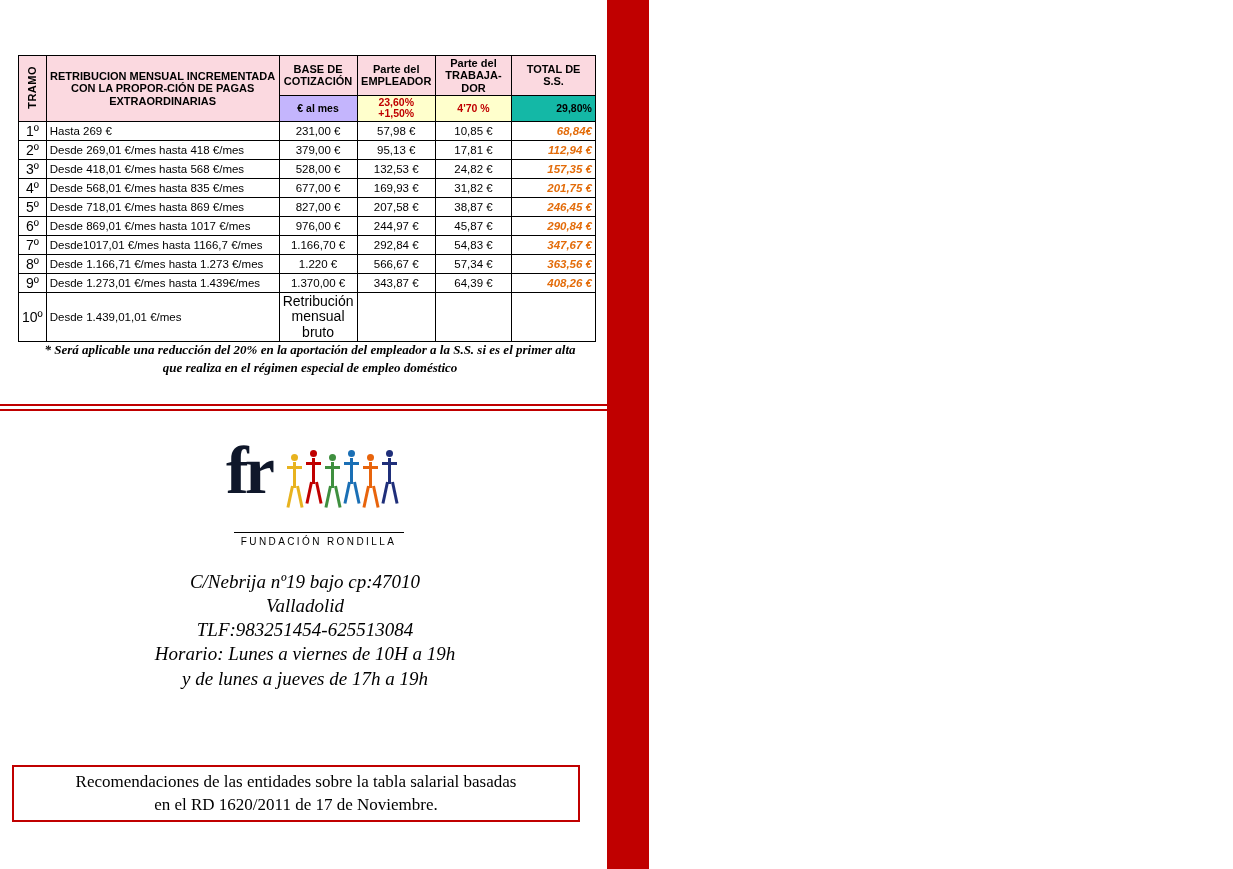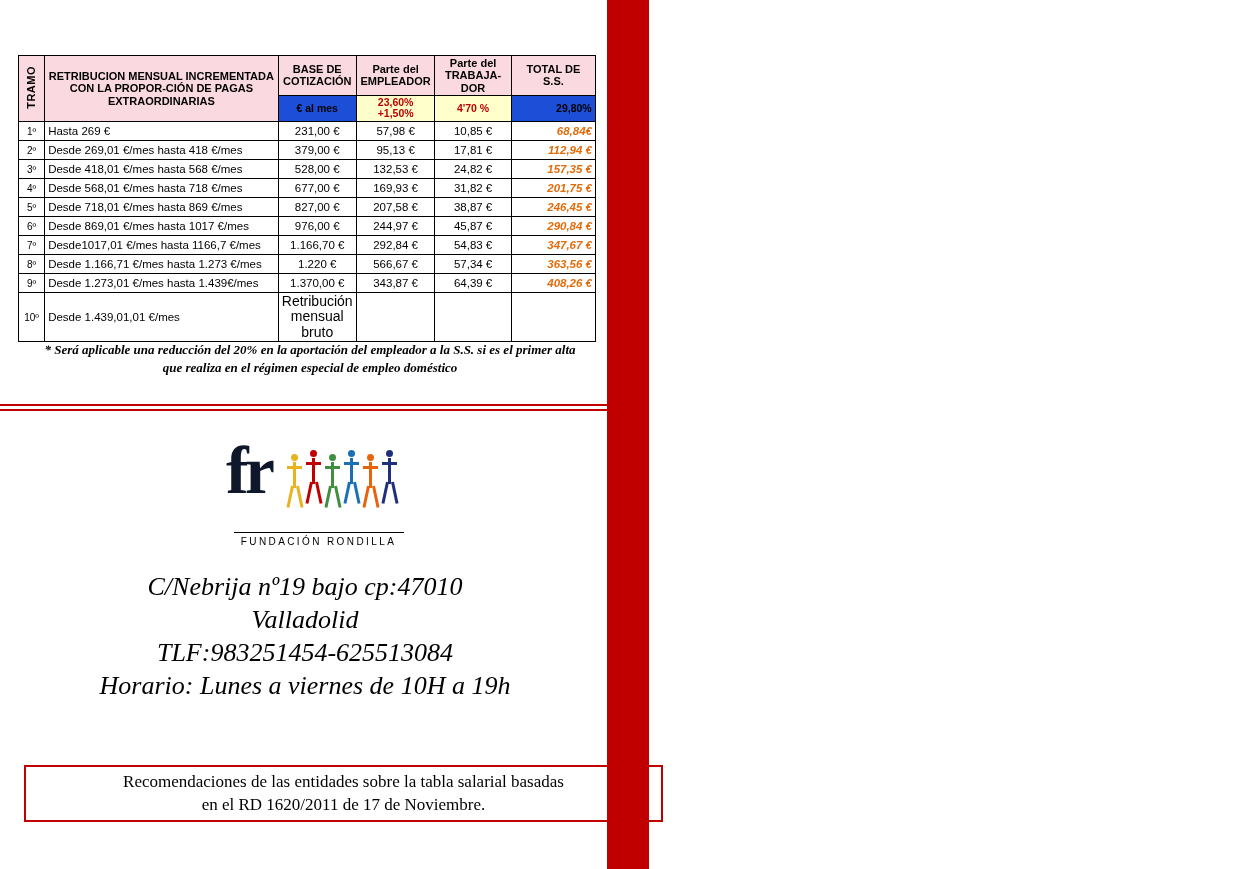--- a/index.html
+++ b/index.html
@@ -23,24 +23,24 @@
   table.sal { border-collapse:collapse; width:578px; font-size:11.5px; color:#000; }
   table.sal td, table.sal th { border:1px solid #000; padding:1px 3px; vertical-align:middle; }
   .hdr { background:#fbd9e0; text-align:center; font-weight:bold; font-size:11px; line-height:1.12; }
   .hdr-tramo { width:26px; }
   .tramo-vert {
     writing-mode:vertical-rl; transform:rotate(180deg);
     font-weight:bold; font-size:11px; letter-spacing:.5px;
     display:inline-block; line-height:1;
   }
   .sub { background:#ffffcc; text-align:center; font-weight:bold; font-size:10.5px; color:#c00000; line-height:1.1; }
-  .sub.plain { background:#1d4ed8; color:#000; }
-  .sub.total { background:#1d4ed8; color:#000;padding-left:44px; }
+  .sub.plain { background:#c4b5fd; color:#000; }
+  .sub.total { background:#14b8a6; color:#000;padding-left:44px; }
   .c-num { text-align:center; font-size:11.5px; }
-  .c-tramo { text-align:center; font-size:10px; width:26px; }
+  .c-tramo { text-align:center; font-size:14px; width:26px; }
   .c-desc { text-align:left; font-size:11.5px; padding-left:4px;margin-top:13px; }
   .c-total { text-align:right; font-size:11.5px; font-style:italic; font-weight:bold; color:#e36c0a; }
   .c-retrib { text-align:center; font-size:14px; line-height:1.1; }
   .row-h { height:19px; }
 
   .w-tramo{width:26px;} .w-desc{width:232px;} .w-base{width:76px;}
   .w-emp{width:78px;} .w-trab{width:76px;} .w-tot{width:72px;}
 
   .footnote {
     position:absolute; left:40px; top:341px; width:540px;
@@ -64,26 +64,26 @@
   .fig .legR { position:absolute; left:7.5px; top:32px; width:3px; height:22px; transform:rotate(-12deg); transform-origin:top center;}
   .fr-caption {
     position:absolute; left:0; top:104px; width:185px; text-align:center;
     font-family:"Liberation Sans", sans-serif; font-size:10px; letter-spacing:2.4px;
     color:#000; font-weight:normal;
   }
   .fr-rule { position:absolute; left:8px; top:100px; width:170px; height:1px; background:#000; }
 
   .contact {
     position:absolute; left:60px; top:570px; width:490px; text-align:center;
-    font-family:"Liberation Serif", serif; font-style:italic; font-size:26px;
+    font-family:"Liberation Serif", serif; font-style:italic; font-size:19px;
     line-height:1.27; color:#000;
   }
 
   .recobox {
-    position:absolute; left:24px; top:765px; width:639px; height:57px;
+    position:absolute; left:12px; top:765px; width:568px; height:57px;
     border:2px solid #c00000; display:flex; align-items:center; justify-content:center;
   }
   .recobox .t {
     font-family:"Liberation Serif", serif; font-size:17px; color:#000; text-align:center; line-height:1.3;
   }
 </style>
 </head>
 <body>
 
 <div class="page">
@@ -130,21 +130,21 @@
             <tr class="row-h">
               <td class="c-tramo w-tramo">3º</td>
               <td class="c-desc w-desc">Desde 418,01 €/mes hasta 568 €/mes</td>
               <td class="c-num w-base">528,00 €</td>
               <td class="c-num w-emp">132,53 €</td>
               <td class="c-num w-trab">24,82 €</td>
               <td class="c-total w-tot">157,35 €</td>
             </tr>
             <tr class="row-h">
               <td class="c-tramo w-tramo">4º</td>
-              <td class="c-desc w-desc">Desde 568,01 €/mes hasta 718 €/mes</td>
+              <td class="c-desc w-desc">Desde 568,01 €/mes hasta 835 €/mes</td>
               <td class="c-num w-base">677,00 €</td>
               <td class="c-num w-emp">169,93 €</td>
               <td class="c-num w-trab">31,82 €</td>
               <td class="c-total w-tot">201,75 €</td>
             </tr>
             <tr class="row-h">
               <td class="c-tramo w-tramo">5º</td>
               <td class="c-desc w-desc">Desde 718,01 €/mes hasta 869 €/mes</td>
               <td class="c-num w-base">827,00 €</td>
               <td class="c-num w-emp">207,58 €</td>
@@ -248,20 +248,21 @@
         </div>
       <div class="fr-rule"></div>
       <div class="fr-caption">FUNDACIÓN RONDILLA</div>
     </div>
 
     <div class="contact">
       <div>C/Nebrija nº19 bajo cp:47010</div>
       <div>Valladolid</div>
       <div>TLF:983251454-625513084</div>
       <div>Horario: Lunes a viernes de 10H a 19h</div>
+      <div>y de lunes a jueves de 17h a 19h</div>
     </div>
 
     <div class="recobox">
       <div class="t">
         <div>Recomendaciones de las entidades sobre la tabla salarial basadas</div>
         <div>en el RD 1620/2011 de 17 de Noviembre.</div>
       </div>
     </div>
   </div>
 

